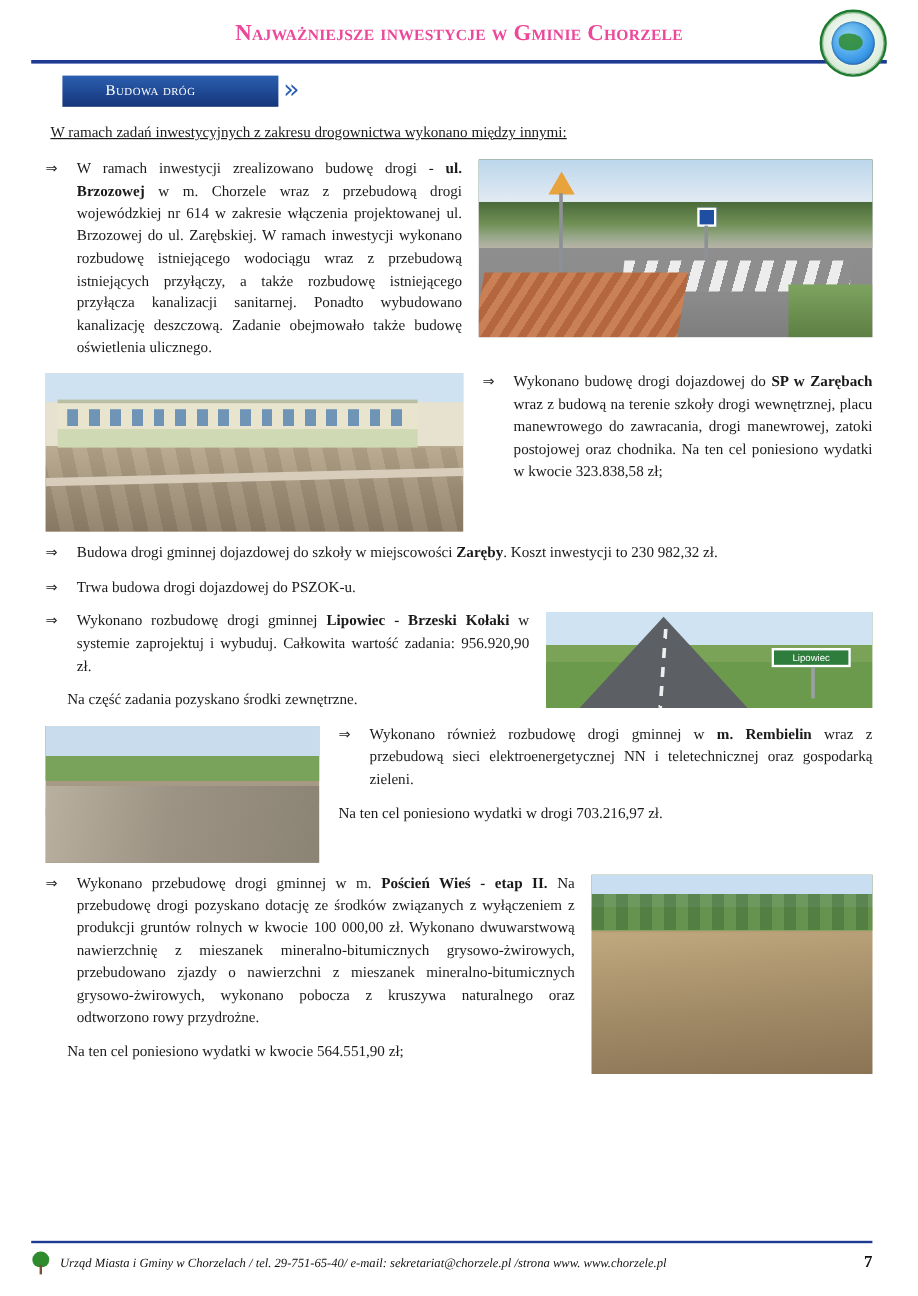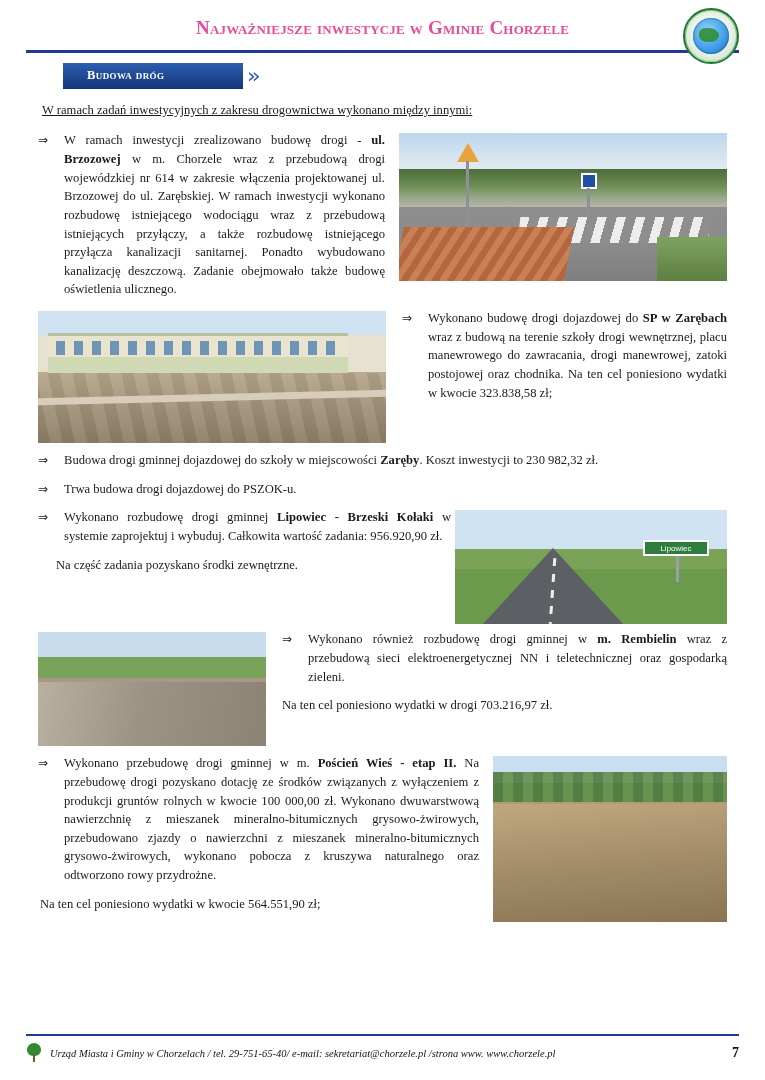--- a/index.html
+++ b/index.html
@@ -85,28 +85,27 @@
     padding-left: 52px;
     display: flex;
     align-items: stretch;
     height: 26px;
   }
   .banner {
     background: linear-gradient(180deg, #2b5fb0 0%, #15357a 100%);
     color: #ffffff;
     font-family: "Liberation Serif", serif;
     font-variant: small-caps;
-    font-weight: bold;
+    font-weight: normal;
     font-size: 12.5px;
     letter-spacing: .4px;
     display: flex;
     align-items: center;
-    padding: 0 18px 0 24px;
+    padding: 0 18px 0 36px;
     min-width: 180px;
-    margin-left: 11px;
   }
   .banner-arrows {
     display: flex;
     align-items: center;
     color: #2b5fb0;
     font-size: 22px;
     line-height: 1;
     margin-left: 4px;
     letter-spacing: -4px;
     font-family: "DejaVu Sans", sans-serif;
@@ -219,22 +218,22 @@
   }
   .photo-school .curb {
     position: absolute; left: 0; bottom: 42px; width: 100%; height: 7px;
     background: #d8cdbb; transform: skewY(-1.4deg);
   }
 
   
   .photo-lipowiec {
     float: right;
     width: 272px;
-    height: 114px;
-    margin: 2px 0 6px 4px;
+    height: 80px;
+    margin: 2px 0 6px 14px;
     background:
       linear-gradient(180deg, #cfe3f3 0 34%, transparent 34%),
       linear-gradient(180deg, #7ba357 34% 52%, #6c9a4d 52% 100%);
   }
   .photo-lipowiec .asphalt {
     position: absolute; left: 28px; bottom: 0;
     width: 0; height: 0;
     border-left: 70px solid transparent;
     border-right: 70px solid transparent;
     border-bottom: 76px solid #5c5f63;
@@ -291,21 +290,21 @@
   }
   .photo-poscien .trees {
     position: absolute; left: 0; top: 16px; width: 100%; height: 30px;
     background: repeating-linear-gradient(90deg, #4f7a3f 0 10px, #63904d 10px 20px);
     opacity: .9;
   }
 
   
   .footer {
     position: absolute;
-    left: 0; right: 0; bottom: 0;
+    left: 0; right: 12px; bottom: 0;
     height: 46px;
     padding: 0 26px;
   }
   .footer .fline {
     height: 2px; background: #1f3a93; margin-bottom: 7px;
   }
   .footer .frow {
     display: flex; align-items: center; gap: 8px;
     font-family: "Liberation Serif", serif;
     font-style: italic;
@@ -433,21 +432,21 @@
       <div class="img photo-poscien">
         <div class="trees"></div>
         <div class="surface"></div>
       </div>
       <div class="bullet">
         <div class="arrow">⇒</div>
         <div class="btext">
           <span>Wykonano przebudowę drogi gminnej w m. </span><span class="b">Poścień Wieś - etap II.</span><span> Na przebudowę drogi pozyskano dotację ze środków związanych z wyłączeniem z produkcji gruntów rolnych w kwocie 100 000,00 zł. Wykonano dwuwarstwową nawierzchnię z mieszanek mineralno-bitumicznych grysowo-żwirowych, przebudowano zjazdy o nawierzchni z mieszanek mineralno-bitumicznych grysowo-żwirowych, wykonano pobocza z kruszywa naturalnego oraz odtworzono rowy przydrożne.</span>
         </div>
       </div>
-      <p style="margin-left:2px">Na ten cel poniesiono wydatki w kwocie 564.551,90 zł;</p>
+      <p style="margin-left:18px">Na ten cel poniesiono wydatki w kwocie 564.551,90 zł;</p>
     </div>
 
   </div>
 
   <div class="footer">
     <div class="fline"></div>
     <div class="frow">
       <div class="tree-icon">
         <div class="crown"></div>
         <div class="trunk"></div>

